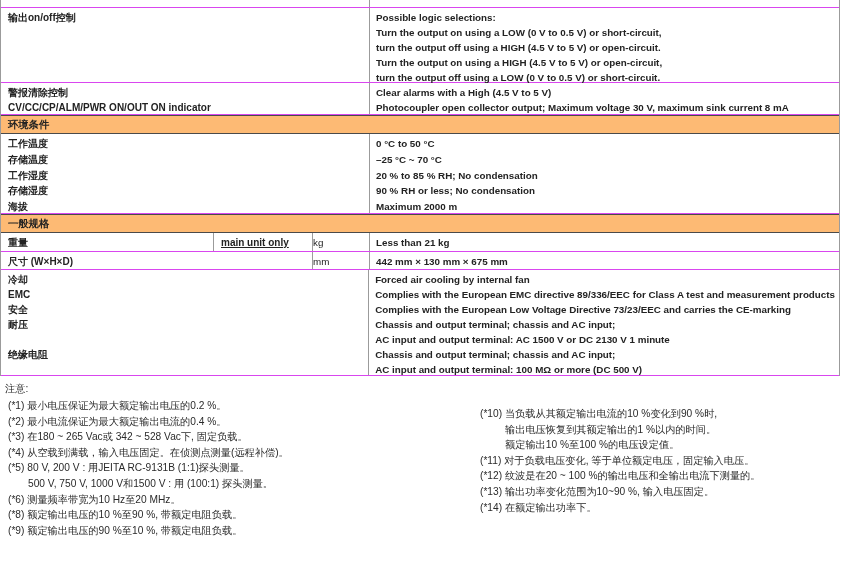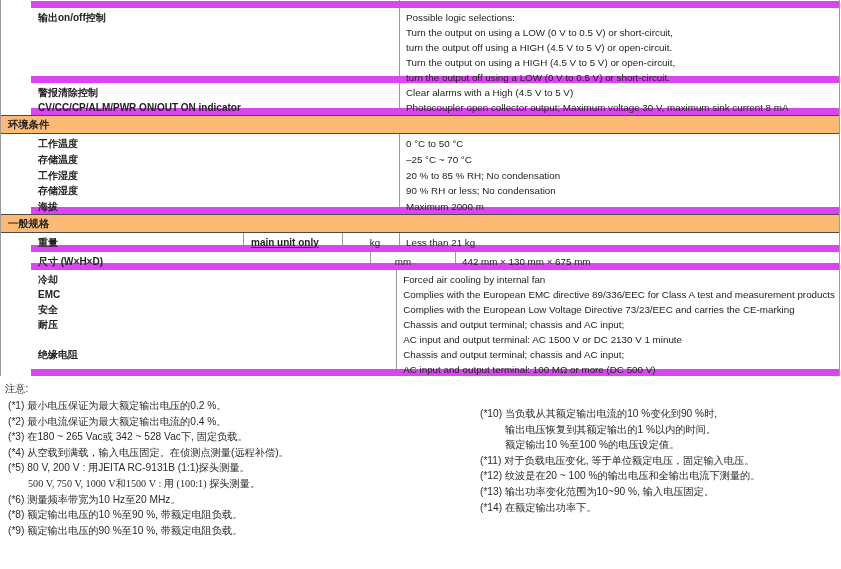--- a/index.html
+++ b/index.html
@@ -6,54 +6,54 @@
   html,body { background:#ffffff; }
   .page {
     position:relative; width:841px; height:569px; background:#fff;
     font-family:"Liberation Sans", sans-serif; color:#232323; overflow:hidden;
   }
   
   .spec-table {
     position:absolute; left:0; top:0; width:840px;
     border-left:1px solid #9b9b9b; border-right:1px solid #9b9b9b;
   }
-  .trow { display:flex; border-bottom:7px solid #d946ef; align-items:stretch;margin-left:30px; }
+  .trow { display:flex; border-bottom:1px solid #d946ef; align-items:stretch; }
   .cell { font-size:9.8px; line-height:15px; padding:2px 4px 0 7px; }
   .cell.lab { font-weight:bold; font-size:10px; }
   .cell.val { border-left:1px solid #9b9b9b; padding-left:6px; }
   .w-label { width:368px; }
   .w-label-s { width:212px; }
   .w-label-m { width:311px; }
   .w-qual { width:99px; border-left:1px solid #9b9b9b;text-decoration:underline; }
-  .w-unit { width:57px; border-left:1px solid #9b9b9b; text-align:center; padding-left:12px; }
-  .w-val { flex:1; }
+  .w-unit { width:57px; border-left:1px solid #9b9b9b; padding-left:0; }
+  .w-val { flex:1;font-weight:bold; }
   .r-partial { height:8px; }
   .r-partial .cell { padding:0; }
   .r-logic { height:75px; }
   .r-alarm { height:32px; }
   .r-env { height:80px; }
   .r-env .cell { line-height:15.8px; }
   .r-weight { height:19px; }
-  .r-dims { height:18px;gap:28px; }
+  .r-dims { height:18px; }
   .r-general { height:106px; }
   .band {
     height:19px; background:#fdba74;
     border-top:1.5px solid #4a4a4a; border-bottom:1.5px solid #4a4a4a;
     font-weight:bold; font-size:10.3px; line-height:15px; padding:1px 0 0 7px;
   }
   .vline { white-space:nowrap; }
   
   .notes { position:absolute; left:0; top:381px; width:841px; font-size:10.2px; color:#2a2a2a; }
   .notes-title { margin-left:5px; line-height:15px; }
   .notes-body { position:relative; margin-top:2px; }
   .notes-col { line-height:15.6px; }
   .notes-col.left { margin-left:8px; width:445px; }
   .notes-col.right { position:absolute; left:480px; top:8px; width:360px; }
   .note-line { white-space:nowrap; }
-  .note-line.ind-l { padding-left:20px;font-family:Liberation Serif, serif; }
+  .note-line.ind-l { padding-left:20px; }
   .note-line.ind-r { padding-left:25px; }
 </style>
 </head>
 <body>
 
 <div class="page">
 
   <div class="spec-table">
 
     <div class="trow r-partial">

